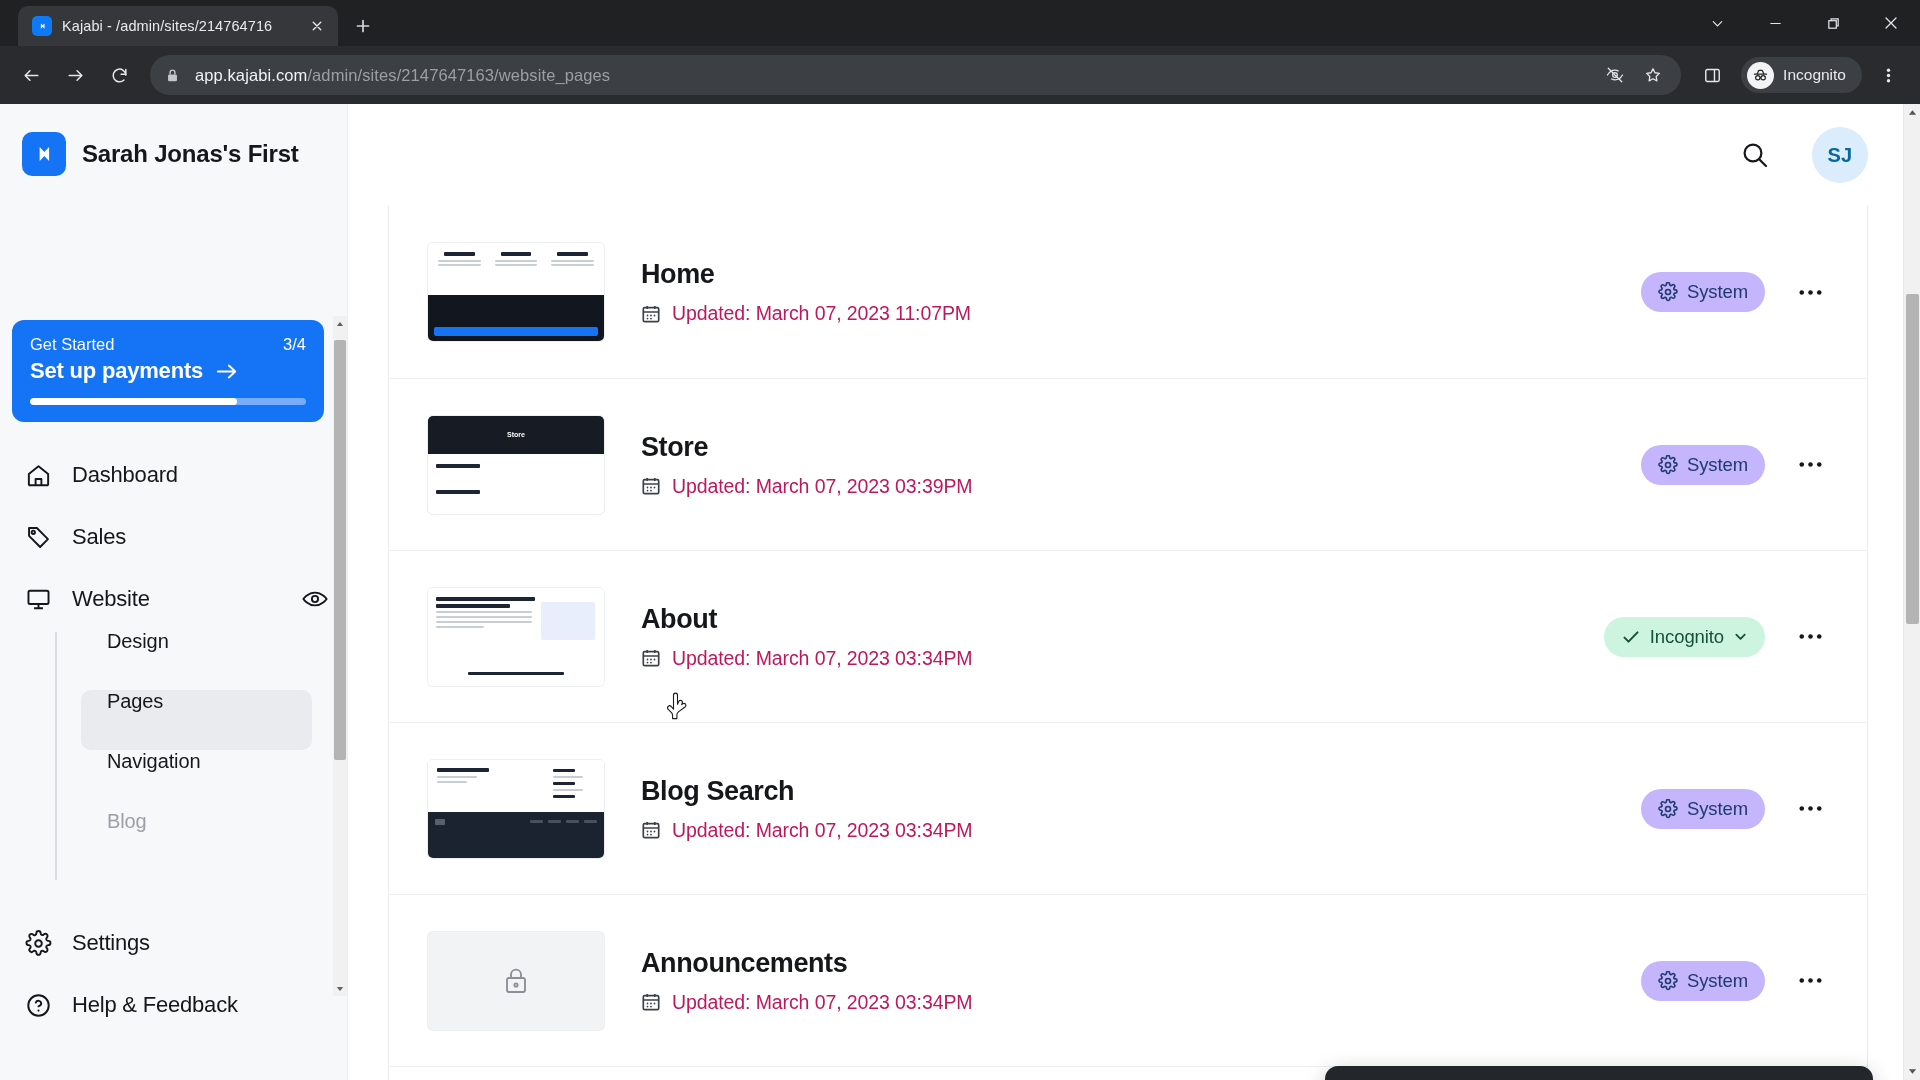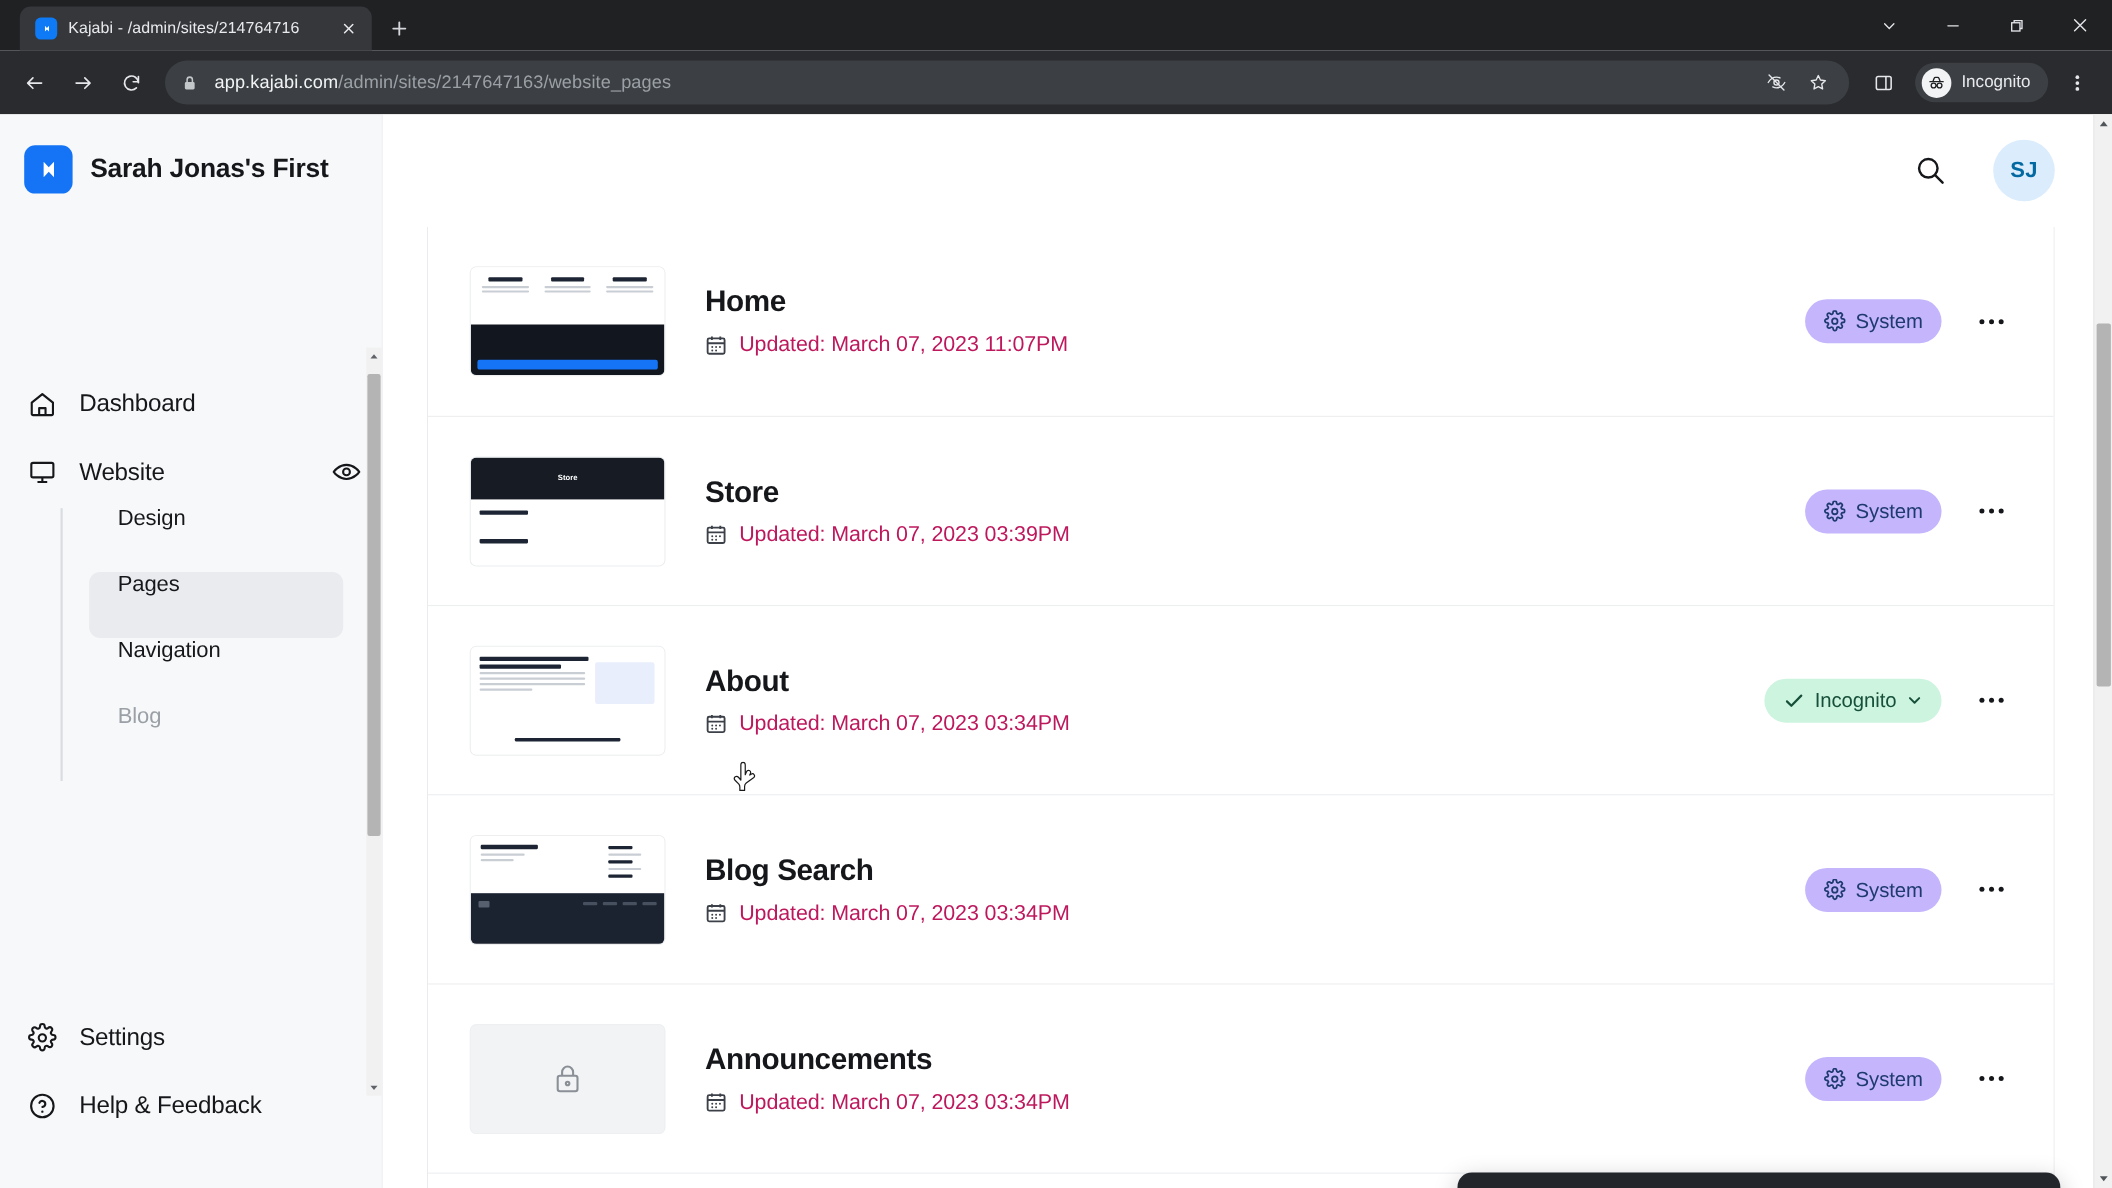--- a/index.html
+++ b/index.html
@@ -399,33 +399,59 @@
         <div class="brand">
           <span class="brand-logo">
             <svg viewBox="0 0 24 24" fill="none">
                 <path d="M8 5.5v13l4.3-4.6 4.4 4.6v-13l-4.4 4.6L8 5.5z" fill="#ffffff"></path>
               </svg>
           </span>
           <span class="brand-name">Sarah Jonas's First</span>
         </div>
 
         <div class="nav-scroll">
+          <div class="getstarted">
+            <div class="gs-top">
+              <span class="gs-label">Get Started</span>
+              <span class="gs-count">3/4</span>
+            </div>
+            <div class="gs-action">
+              <span class="gs-action-text">Set up payments</span>
+              <span class="gs-arrow">
+                <svg viewBox="0 0 24 20" fill="none" stroke="#ffffff" stroke-width="2.1" stroke-linecap="round" stroke-linejoin="round">
+                    <path d="M2 10h19M14 3.5l7 6.5-7 6.5"></path>
+                  </svg>
+              </span>
+            </div>
+            <div class="gs-bar">
+              <div class="gs-bar-fill" id="gs-fill" style="width: 75%;"></div>
+            </div>
+          </div>
 
           <div class="nav-list">
             <div class="nav-item">
               <span class="ico">
                 <svg viewBox="0 0 28 28" fill="none" stroke="currentColor" stroke-width="2" stroke-linejoin="round">
                     <path d="M4 12.4L14 4.4l10 8v10.6a1.2 1.2 0 0 1-1.2 1.2H5.2A1.2 1.2 0 0 1 4 23V12.4z"></path>
                     <path d="M11 24v-6.4h6V24"></path>
                   </svg>
               </span>
               <span class="nav-label">Dashboard</span>
             </div>
 
 
+            <div class="nav-item">
+              <span class="ico">
+                <svg viewBox="0 0 28 28" fill="none" stroke="currentColor" stroke-width="2" stroke-linejoin="round">
+                    <path d="M4.2 4.2h8.1l11.5 11.5-8.1 8.1L4.2 12.3V4.2z"></path>
+                    <circle cx="8.6" cy="8.6" r="1.7"></circle>
+                  </svg>
+              </span>
+              <span class="nav-label">Sales</span>
+            </div>
 
             <div class="nav-item">
               <span class="ico">
                 <svg viewBox="0 0 28 28" fill="none" stroke="currentColor" stroke-width="2" stroke-linejoin="round">
                     <rect x="3.6" y="5" width="20.8" height="13.6" rx="1.6"></rect>
                     <path d="M14 18.6V23M9.4 23h9.2"></path>
                   </svg>
               </span>
               <span class="nav-label">Website</span>
               <span class="nav-eye">

